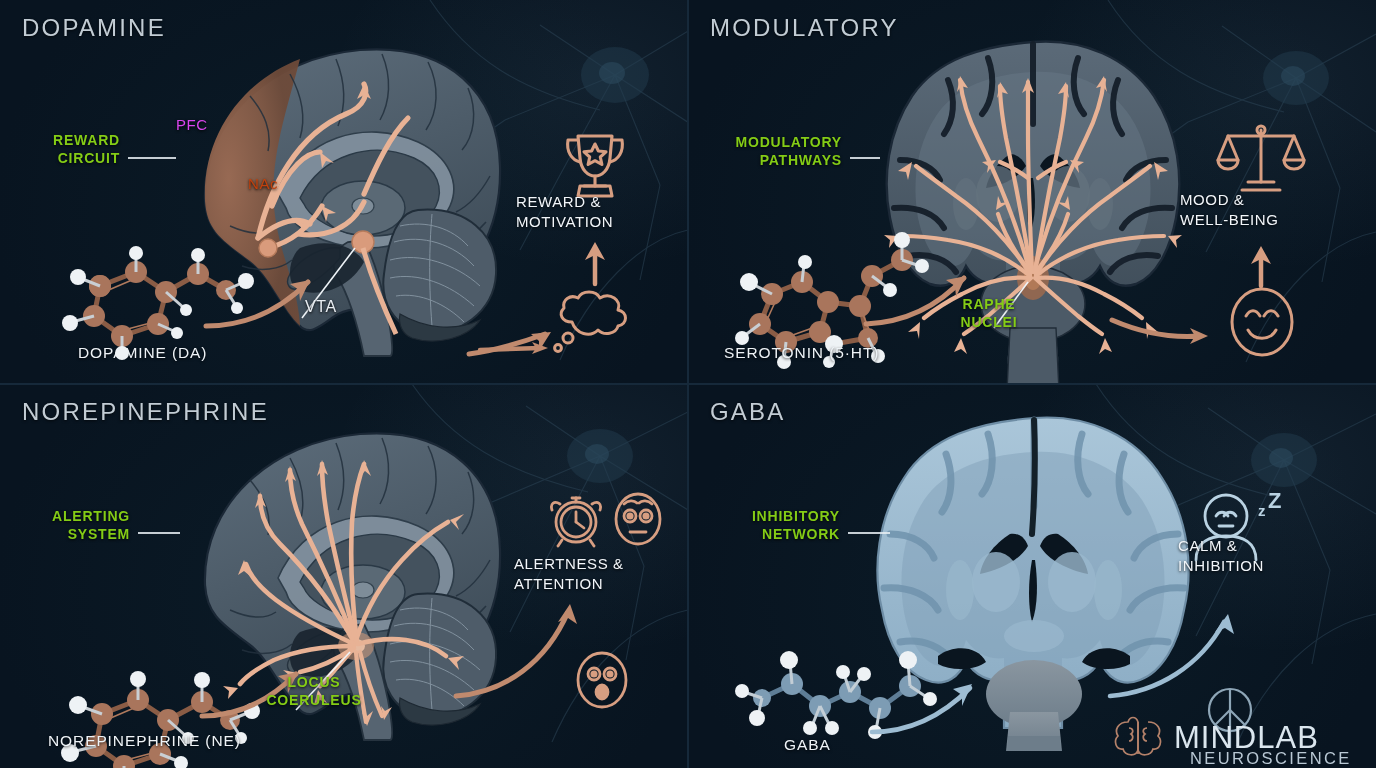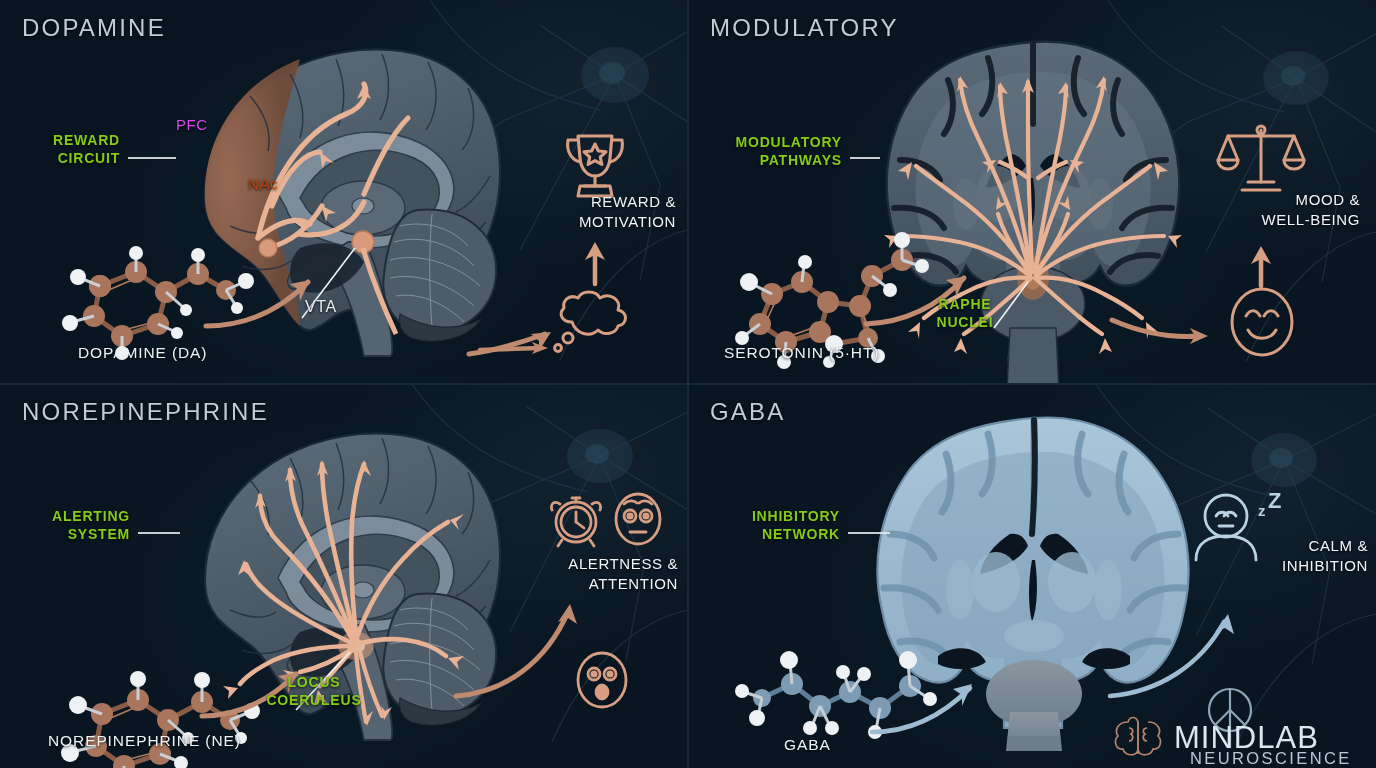--- a/index.html
+++ b/index.html
@@ -27,21 +27,21 @@
 
   .mol-label{position:absolute;font-size:15.5px;letter-spacing:.9px;color:#eef3f7;
      text-shadow:0 1px 3px rgba(0,0,0,.8);white-space:nowrap;}
 
   .callout{position:absolute;font-size:14px;letter-spacing:.8px;color:#84cc16;line-height:1.28;
      text-shadow:0 1px 3px rgba(0,0,0,.85);font-weight:bold;}
   .callout.r{text-align:right;}
   .callout.c{text-align:center;}
 
   .outcome-label{position:absolute;font-size:15px;letter-spacing:.6px;line-height:1.3;
-     color:#f2f6fa;text-align:right;text-shadow:0 1px 3px rgba(0,0,0,.85);white-space:pre-line;}
+     color:#f2f6fa;text-align:left;text-shadow:0 1px 3px rgba(0,0,0,.85);white-space:pre-line;}
 
   .leader{position:absolute;height:1.6px;background:#e8eef3;opacity:.85;}
 
   svg{display:block;overflow:visible;}
   .nofill{fill:none;}
 
   
   #logo{position:absolute;left:1108px;top:688px;width:262px;height:76px;}
   .logo-main{font-size:31px;letter-spacing:1px;fill:#dbe6ee;font-family:"Liberation Sans",sans-serif;}
   .logo-sub{font-size:16.5px;letter-spacing:2.4px;fill:#b9c8d4;font-family:"Liberation Sans",sans-serif;}
@@ -410,21 +410,21 @@
     <div class="mol-label" style="left:36px;top:344px">SEROTONIN (5·HT)</div>
 
     <svg width="140" height="70" style="position:absolute;left:172px;top:268px">
       <path d="M6,56 C48,54 80,36 104,10" fill="none" stroke="#c08a6e" stroke-width="5" stroke-linecap="round"></path>
       <path d="M106,8 l-20,4 9,6 1,11 z" fill="#c08a6e"></path>
     </svg>
 
     <div class="callout r" style="left:16px;top:134px;width:138px"><span>MODULATORY</span><br><span>PATHWAYS</span></div>
     <div class="leader" style="left:162px;top:157px;width:30px"></div>
 
-    <div class="callout c" style="left:232px;top:296px;width:90px;line-height:1.25">RAPHE<br>NUCLEI</div>
+    <div class="callout c" style="left:256px;top:296px;width:90px;line-height:1.25">RAPHE<br>NUCLEI</div>
 
     <svg width="86" height="76" style="position:absolute;left:1210px;left:auto;right:72px;top:120px">
       <g class="nofill" stroke="#d79e81" stroke-width="3" stroke-linecap="round" stroke-linejoin="round">
         <path d="M43,10 L43,62"></path>
           <circle cx="43" cy="10" r="4"></circle>
         <path d="M10,16 L76,16"></path>
         <path d="M10,16 L0,40 L20,40 Z"></path>
           <path d="M0,40 C0,52 20,52 20,40"></path>
         <path d="M76,16 L66,40 L86,40 Z"></path>
           <path d="M66,40 C66,52 86,52 86,40"></path>

